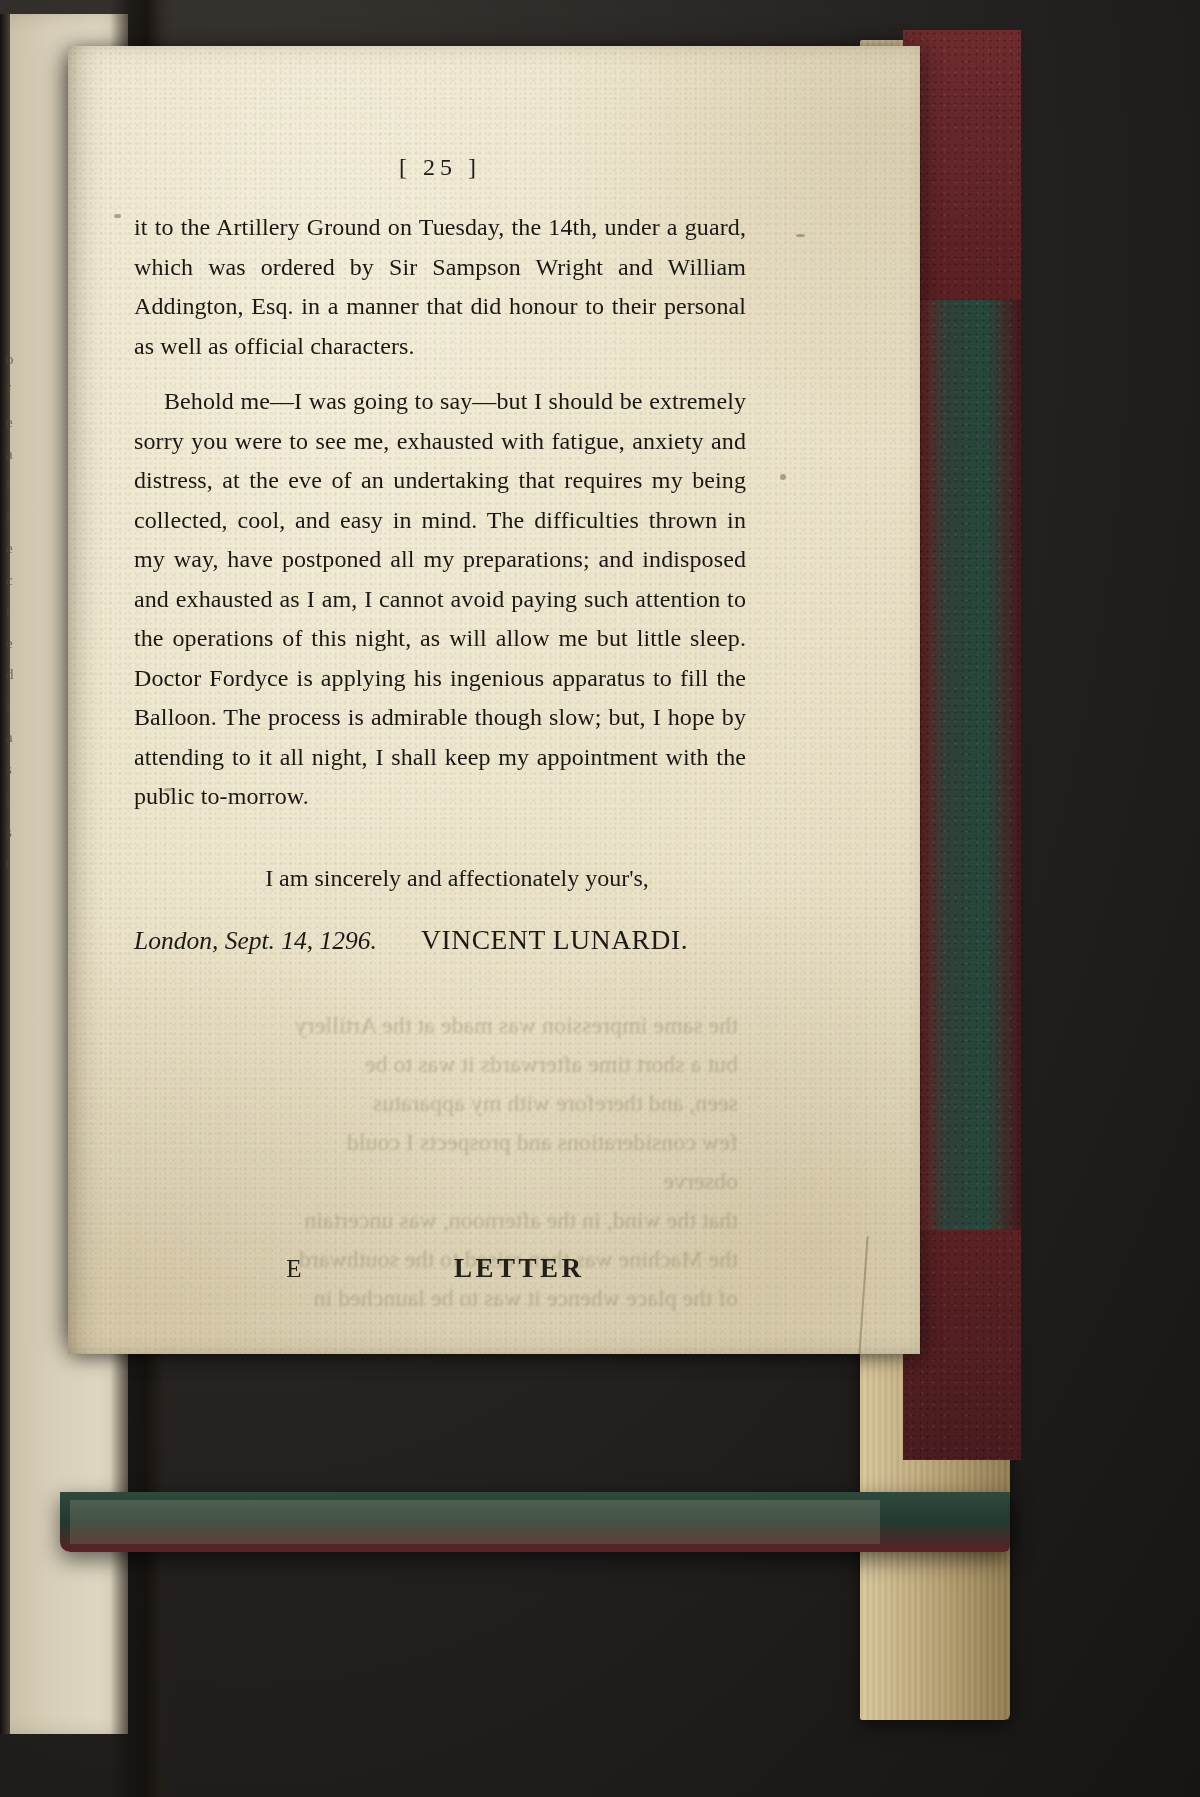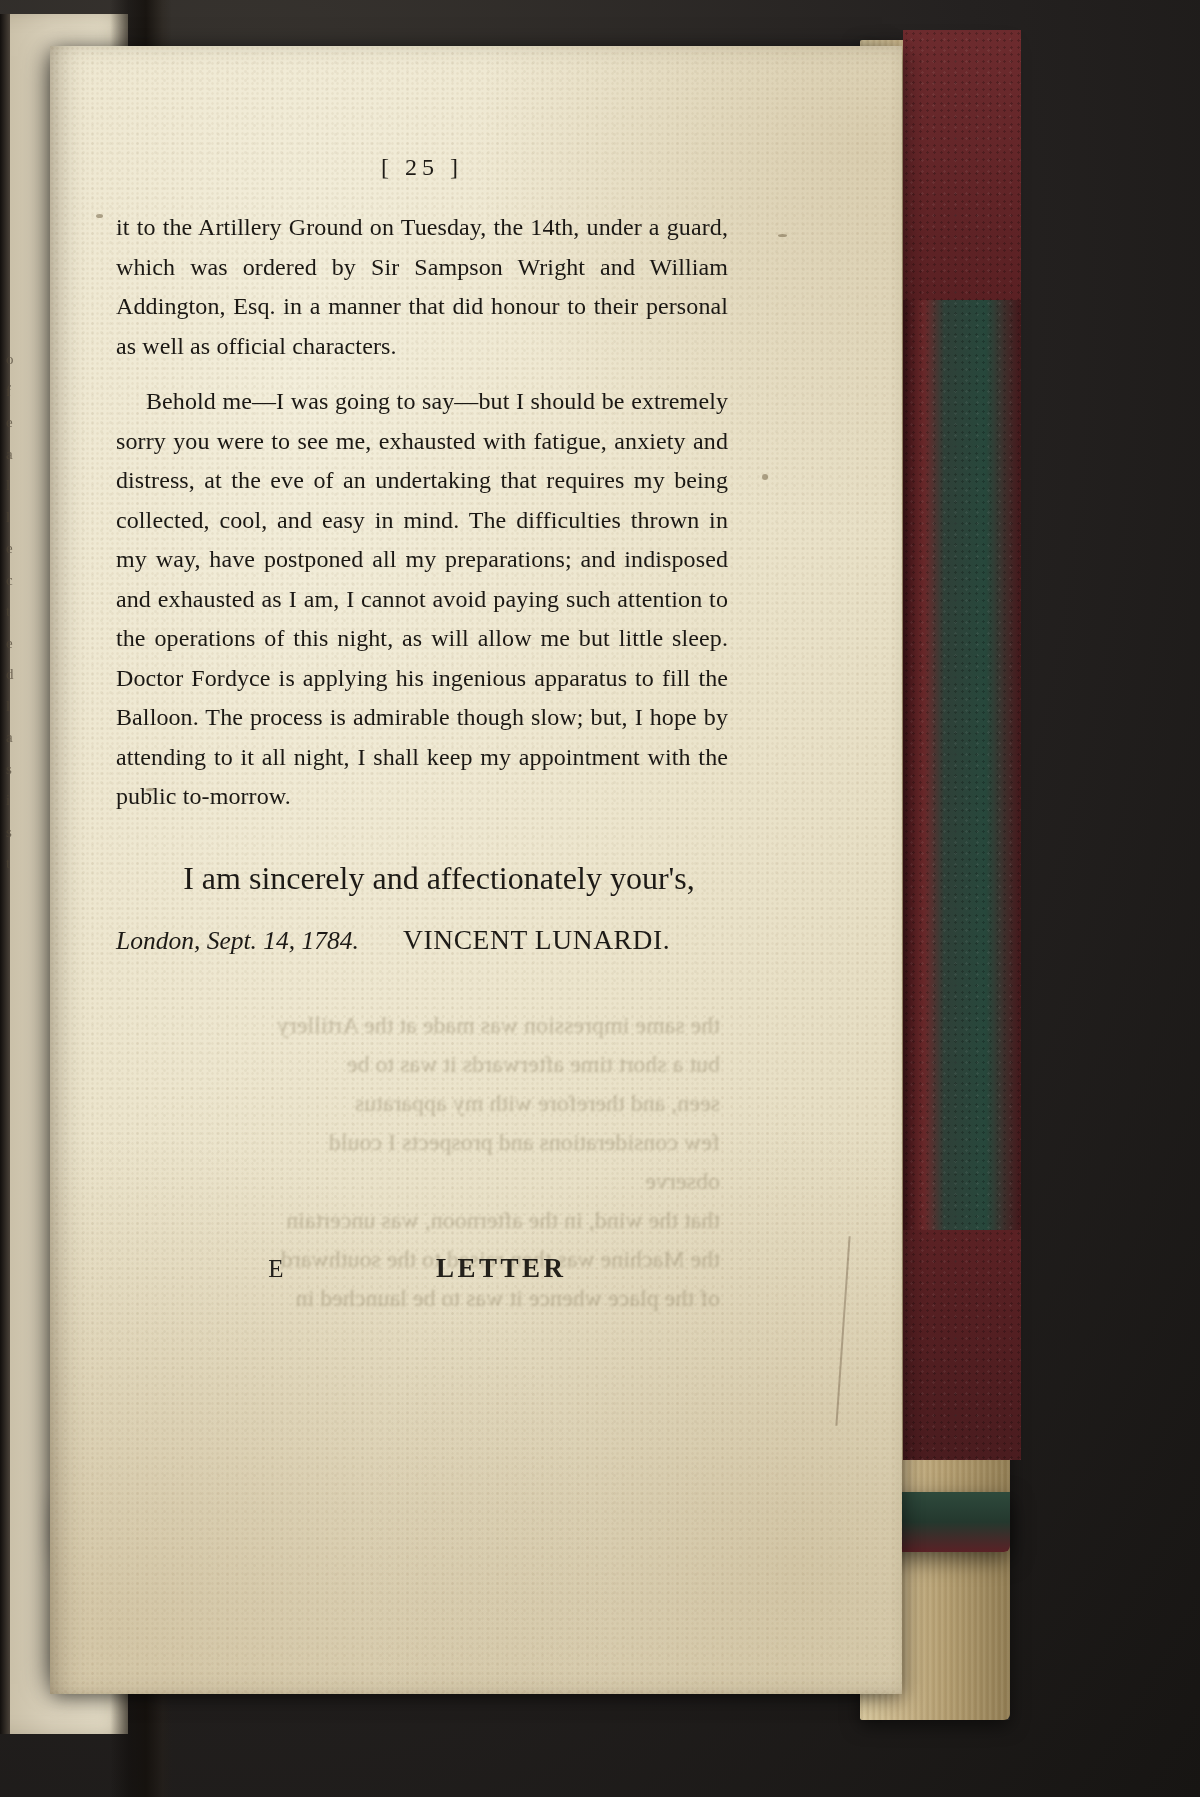--- a/index.html
+++ b/index.html
@@ -152,24 +152,24 @@
     top: 1500px;
     width: 810px;
     height: 44px;
     background: linear-gradient(180deg, #e6ddc4 0%, #bdb094 100%);
     opacity: .18;
   }
 
   
   .page {
     position: absolute;
-    left: 50px;
+    left: 68px;
     top: 46px;
     width: 852px;
-    height: 1648px;
+    height: 1308px;
     background:
       radial-gradient(ellipse at 30% 20%, #f3eedb 0%, #ece5cd 45%, #e2d9bd 100%);
     box-shadow:
       -10px 0 26px -10px rgba(0,0,0,.6),
       2px 4px 18px rgba(0,0,0,.45);
     overflow: hidden;
   }
   .page-grain {
     position: absolute;
     inset: 0;
@@ -221,21 +221,21 @@
     text-align: justify;
     text-justify: inter-word;
     color: #1b1814;
     letter-spacing: .1px;
   }
   p.body + p.body { margin-top: 16px; }
   p.indent { text-indent: 30px; }
 
   .closing {
     margin-top: 42px;
-    font-size: 32px;
+    font-size: 24px;
     line-height: 39px;
     text-align: center;
     padding-left: 34px;
   }
   .signature-row {
     margin-top: 26px;
     display: flex;
     align-items: baseline;
     font-size: 25.5px;
   }
@@ -362,21 +362,21 @@
 
     <div class="text-col">
       <div class="page-number">[  25  ]</div>
 
       <p class="body">it to the Artillery Ground on Tuesday, the 14th, under a guard, which was ordered by Sir Sampson Wright and William Addington, Esq. in a manner that did honour to their personal as well as official characters.</p>
       <p class="body indent">Behold me—I was going to say—but I should be extremely sorry you were to see me, exhausted with fatigue, anxiety and distress, at the eve of an undertaking that requires my being collected, cool, and easy in mind. The difficulties thrown in my way, have postponed all my preparations; and indisposed and exhausted as I am, I cannot avoid paying such attention to the operations of this night, as will allow me but little sleep. Doctor Fordyce is applying his ingenious apparatus to fill the Balloon. The process is admirable though slow; but, I hope by attending to it all night, I shall keep my appointment with the public to-morrow.</p>
 
       <div class="closing">I am sincerely and affectionately your's,</div>
 
       <div class="signature-row">
-        <span class="dateline">London, Sept. 14, 1784.</span>
+        <span class="dateline">London, Sept. 14, 1296.</span>
         <span class="signature">VINCENT LUNARDI.</span>
       </div>
     </div>
 
     <div class="footline">
       <span class="signature-mark">E</span>
       <span class="catchword">LETTER</span>
     </div>
 
     <div class="speck" style="left:46px; top:168px; width:7px; height:4px;"></div>

